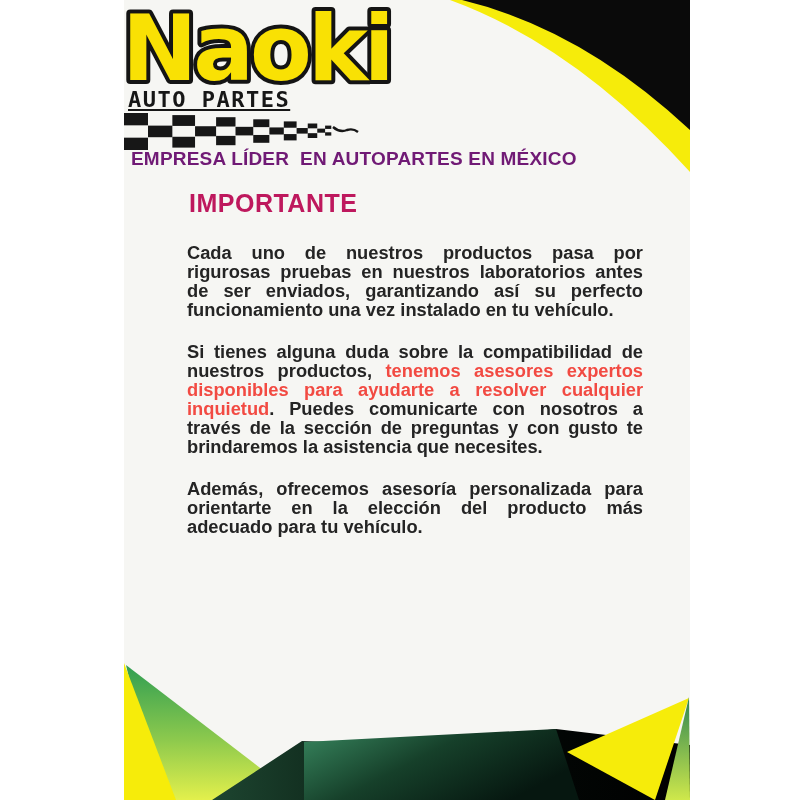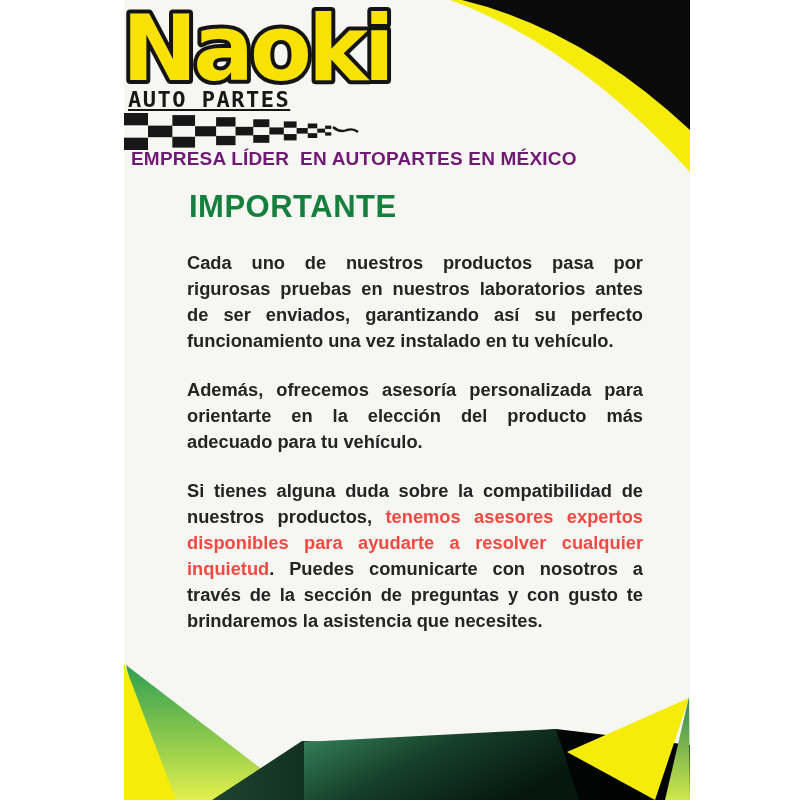--- a/index.html
+++ b/index.html
@@ -24,25 +24,25 @@
   .flag { position:absolute; left:-2px; top:113px; }
   .flag rect, .flag path { fill:#171717; }
   .flag .squiggle { fill:none; stroke:#171717; stroke-width:2.4; }
   .tagline {
     position:absolute; left:7px; top:148px;
     font-size:19px; font-weight:bold; color:#701a75;
     letter-spacing:0.2px; white-space:nowrap;
   }
   .content { position:absolute; left:63px; top:189px; width:456px; }
   .content h1 {
-    margin:0 0 25px 2px; font-size:31px; font-weight:bold;
-    color:#15803d; letter-spacing:0.5px;
+    margin:0 0 25px 2px; font-size:25px; font-weight:bold;
+    color:#be185d; letter-spacing:0.5px;
   }
   .content p {
-    margin:16px 0 23px; font-size:18.3px; line-height:26px;
+    margin:16px 0 23px; font-size:18.3px; line-height:19px;
     font-weight:bold; color:#242424; text-align:justify;
   }
   .hl { color:#f24a42; }
 </style>
 </head>
 <body>
 
 <div class="page">
   <div class="card">
 
@@ -112,18 +112,18 @@
             <rect x="203.10" y="19.27" width="6.20" height="3.33"></rect>
           </g>
         <path class="squiggle" d="M211,14 q7,6 14,3 q6,-2 11,2"></path>
       </svg>
       <div class="tagline">EMPRESA LÍDER&nbsp; EN AUTOPARTES EN MÉXICO</div>
     </header>
 
     <main class="content">
       <h1>IMPORTANTE</h1>
       <p>Cada uno de nuestros productos pasa por rigurosas pruebas en nuestros laboratorios antes de ser enviados, garantizando así su perfecto funcionamiento una vez instalado en tu vehículo.</p>
+      <p><span>Si tienes alguna duda sobre la compatibilidad de nuestros productos, </span><span class="hl">tenemos asesores expertos disponibles para ayudarte a resolver cualquier inquietud</span><span>. Puedes comunicarte con nosotros a través de la sección de preguntas y con gusto te brindaremos la asistencia que necesites.</span></p>
       <p>Además, ofrecemos asesoría personalizada para orientarte en la elección del producto más adecuado para tu vehículo.</p>
-      <p><span>Si tienes alguna duda sobre la compatibilidad de nuestros productos, </span><span class="hl">tenemos asesores expertos disponibles para ayudarte a resolver cualquier inquietud</span><span>. Puedes comunicarte con nosotros a través de la sección de preguntas y con gusto te brindaremos la asistencia que necesites.</span></p>
     </main>
 
   </div>
 </div>
 
 </body></html>

